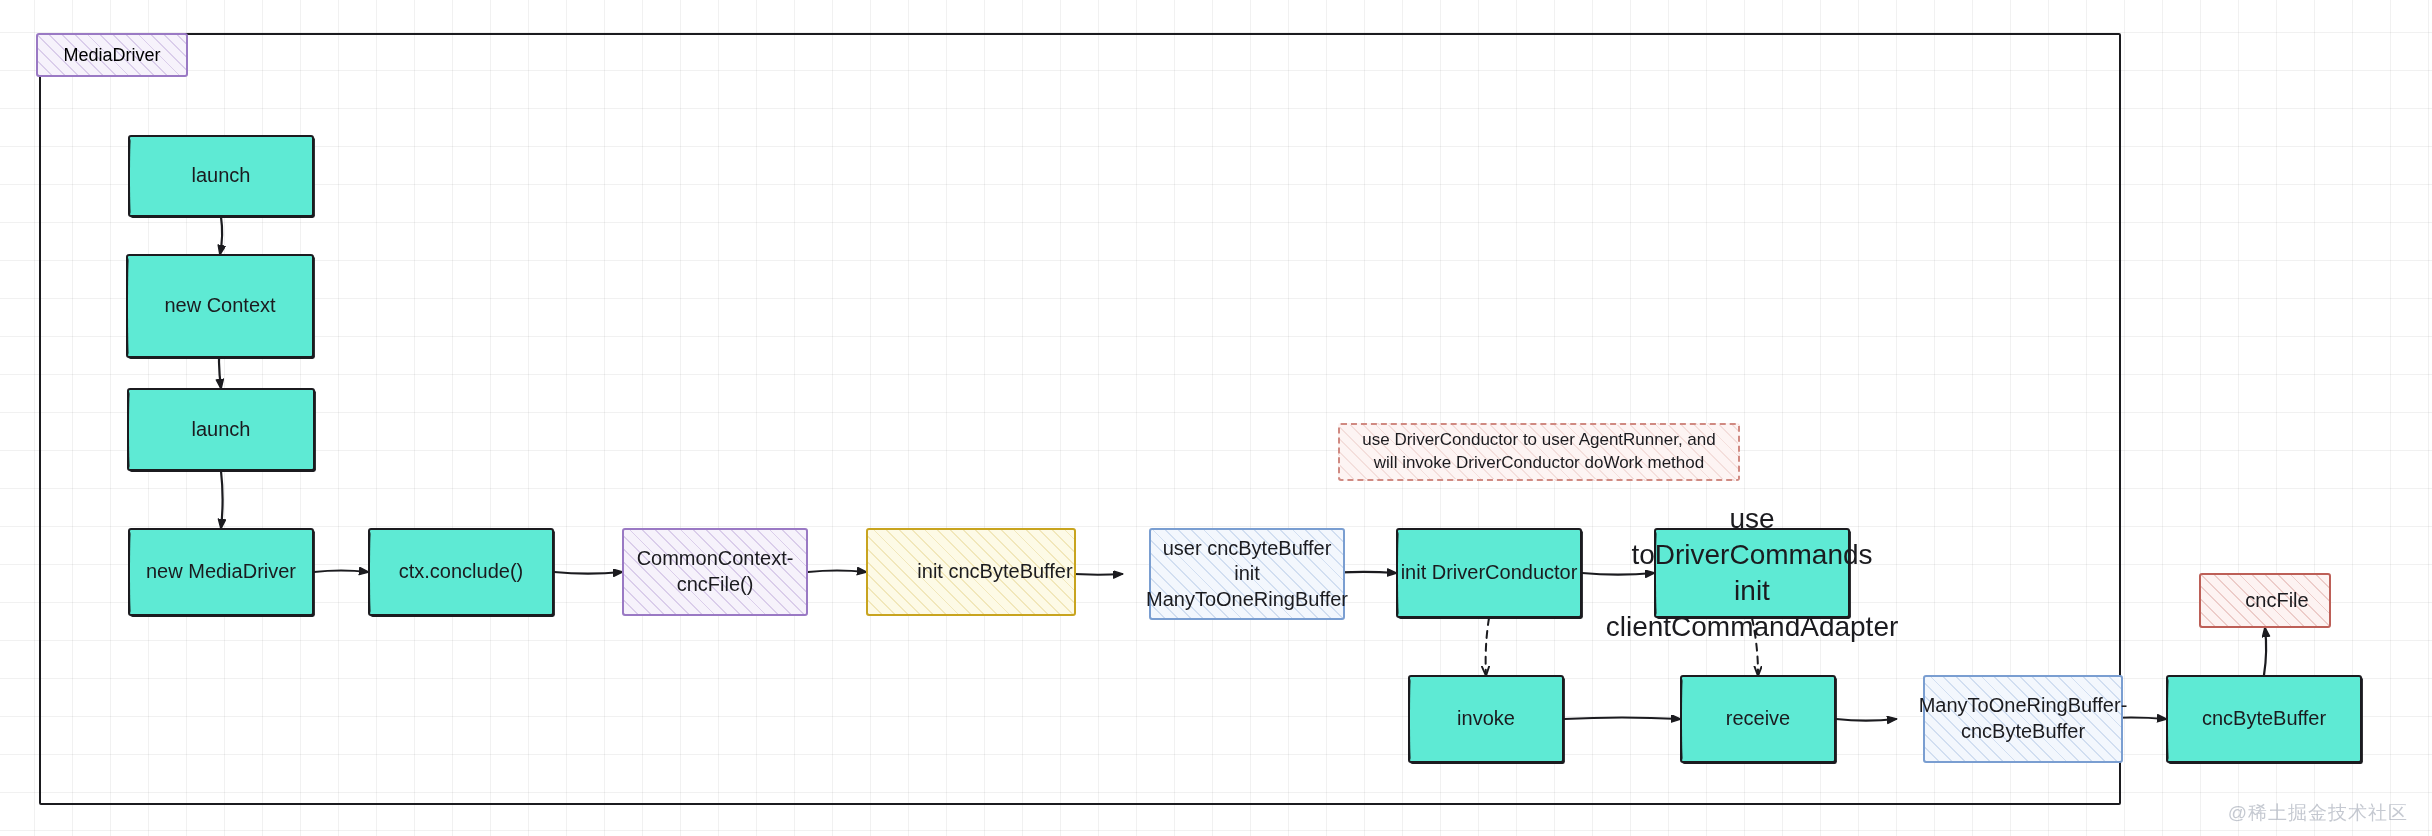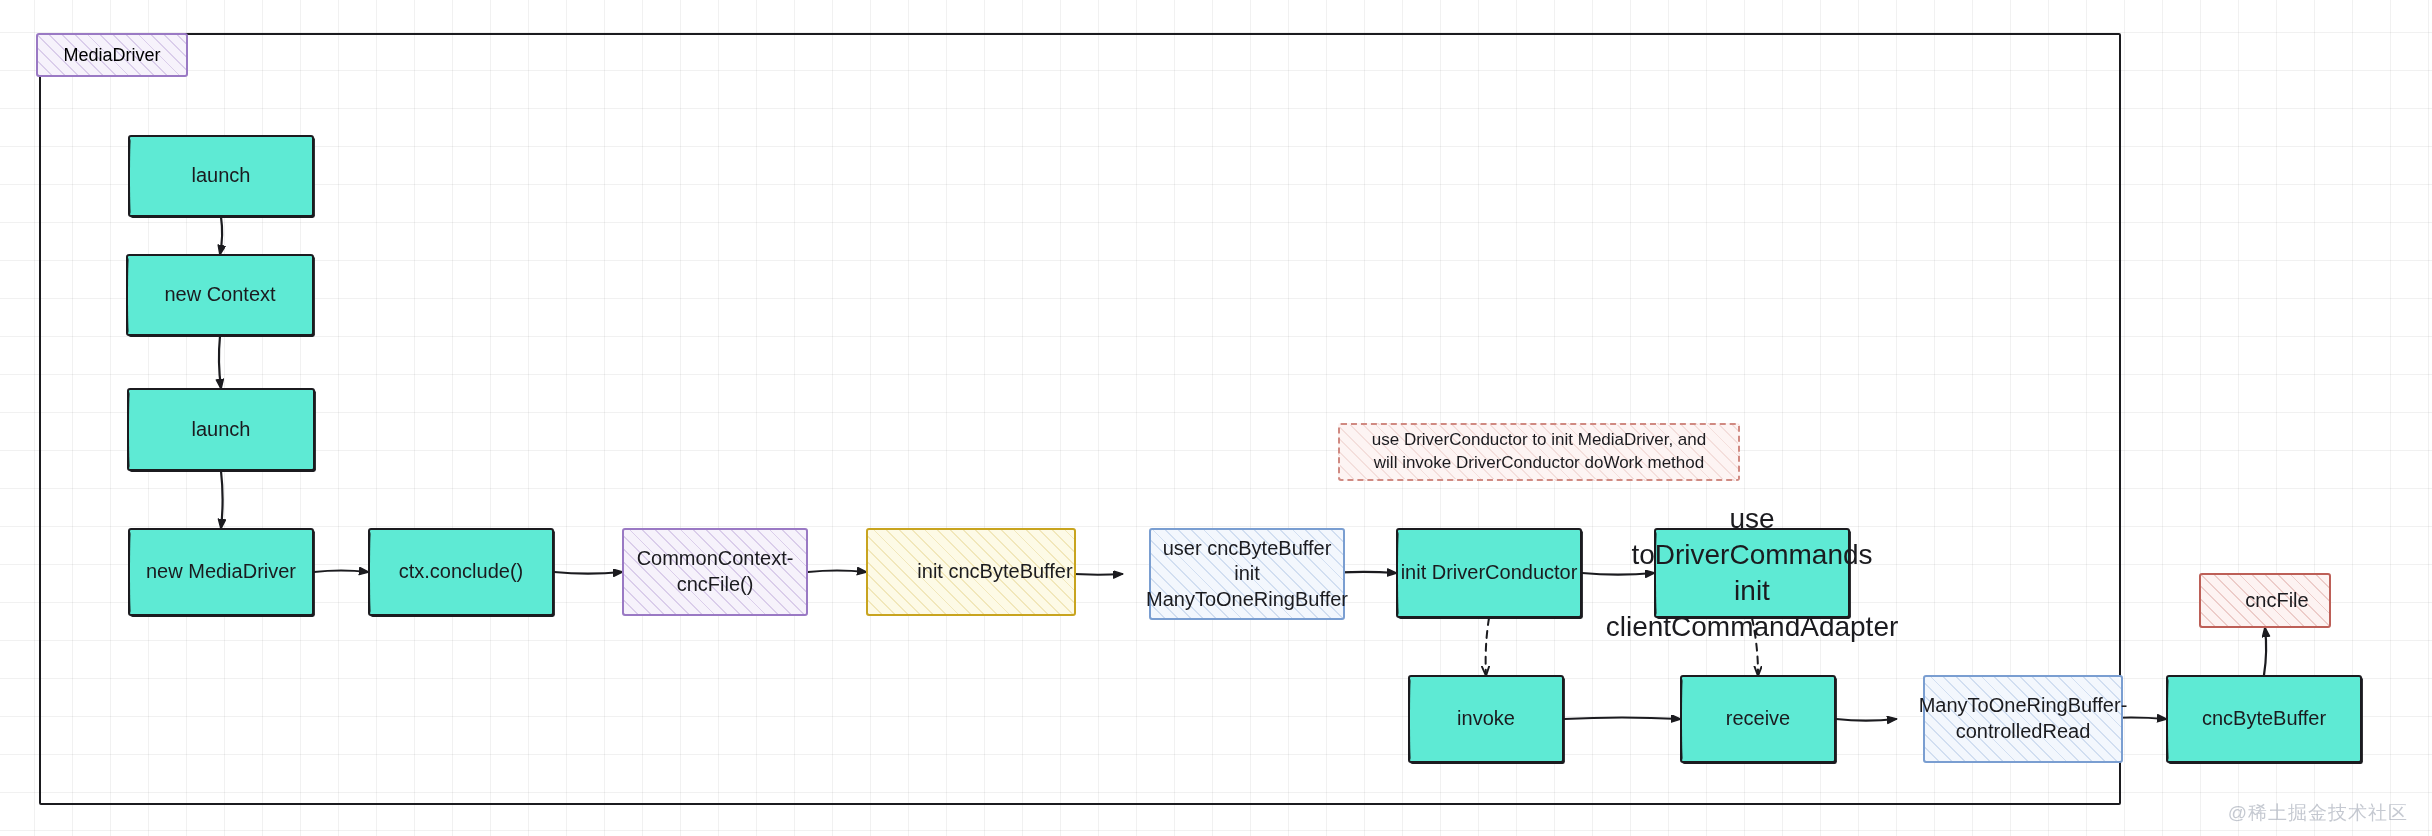--- a/index.html
+++ b/index.html
@@ -133,43 +133,43 @@
         <path d="M 1752 618 Q 1758.2 646.5 1758 675" fill="none" stroke="#1b1b1f" stroke-width="2.0" stroke-linecap="round" stroke-dasharray="7 6" marker-end="url(#ah)"></path>
         <path d="M 1564 719 Q 1622 716 1680 719" fill="none" stroke="#1b1b1f" stroke-width="2.2" stroke-linecap="round" marker-end="url(#ahf)"></path>
         <path d="M 1836 719 Q 1866 722.2 1896 719" fill="none" stroke="#1b1b1f" stroke-width="2.2" stroke-linecap="round" marker-end="url(#ahf)"></path>
         <path d="M 2096 719 Q 2131 716 2166 719" fill="none" stroke="#1b1b1f" stroke-width="2.2" stroke-linecap="round" marker-end="url(#ahf)"></path>
         <path d="M 2264 675 Q 2267.7 651.5 2265 628" fill="none" stroke="#1b1b1f" stroke-width="2.2" stroke-linecap="round" marker-end="url(#ahf)"></path>
       </g>
   </svg>
 
   <div id="nodes">
       <div class="node plain" style="left: 128px; top: 135px; width: 186px; height: 82px; font-size: 20px;"><span>launch</span></div>
-      <div class="node plain" style="left: 126px; top: 254px; width: 188px; height: 82px; font-size: 20px;"><span>new Context</span></div>
+      <div class="node plain" style="left: 126px; top: 254px; width: 188px; height: 104px; font-size: 20px;"><span>new Context</span></div>
       <div class="node plain" style="left: 127px; top: 388px; width: 188px; height: 83px; font-size: 20px;"><span>launch</span></div>
       <div class="node plain" style="left: 128px; top: 528px; width: 186px; height: 88px; font-size: 20px;"><span>new MediaDriver</span></div>
       <div class="node plain" style="left: 368px; top: 528px; width: 186px; height: 88px; font-size: 20px;"><span>ctx.conclude()</span></div>
       <div class="node hatch violet" style="left: 622px; top: 528px; width: 186px; height: 88px; font-size: 20px;"><span>CommonContext-
 cncFile()</span></div>
       <div class="node hatch yellow" style="left: 866px; top: 528px; width: 210px; height: 88px; font-size: 20px; padding-left: 48px;"><span>init cncByteBuffer</span></div>
       <div class="node hatch blue" style="left: 1122px; top: 528px; width: 196px; height: 92px; font-size: 20px;"><span>user cncByteBuffer
 init
 ManyToOneRingBuffer</span></div>
       <div class="node plain" style="left: 1396px; top: 528px; width: 186px; height: 90px; font-size: 20px;"><span>init DriverConductor</span></div>
       <div class="node plain" style="left: 1654px; top: 528px; width: 196px; height: 90px; font-size: 28px;"><span>use toDriverCommands
 init
 clientCommandAdapter</span></div>
       <div class="node plain" style="left: 1408px; top: 675px; width: 156px; height: 88px; font-size: 20px;"><span>invoke</span></div>
       <div class="node plain" style="left: 1680px; top: 675px; width: 156px; height: 88px; font-size: 20px;"><span>receive</span></div>
       <div class="node hatch blue" style="left: 1896px; top: 675px; width: 200px; height: 88px; font-size: 20px;"><span>ManyToOneRingBuffer-
-controlledRead</span></div>
+cncByteBuffer</span></div>
       <div class="node plain" style="left: 2166px; top: 675px; width: 196px; height: 88px; font-size: 20px;"><span>cncByteBuffer</span></div>
       <div class="node hatch red" style="left: 2199px; top: 573px; width: 132px; height: 55px; font-size: 20px;"><span>cncFile</span></div>
     </div>
 
   <div class="hatch reddash" id="annobox" style="position: absolute; left: 1338px; top: 423px; width: 398px; height: 54px; font-size: 17px; display: flex; align-items: center; justify-content: center; text-align: center; color: rgb(27, 27, 31); line-height: 1.35; z-index: 3;">
     <div style="display:flex;flex-direction:column;align-items:center;justify-content:center;width:100%;">
-      <span>use DriverConductor to init MediaDriver, and</span>
+      <span>use DriverConductor to user AgentRunner, and</span>
       <span>will invoke DriverConductor doWork method</span>
     </div>
   </div>
 
   <div class="watermark" id="wm" style="right: 24px; bottom: 10px;">@稀土掘金技术社区</div>
 </div>
 
 </body></html>

